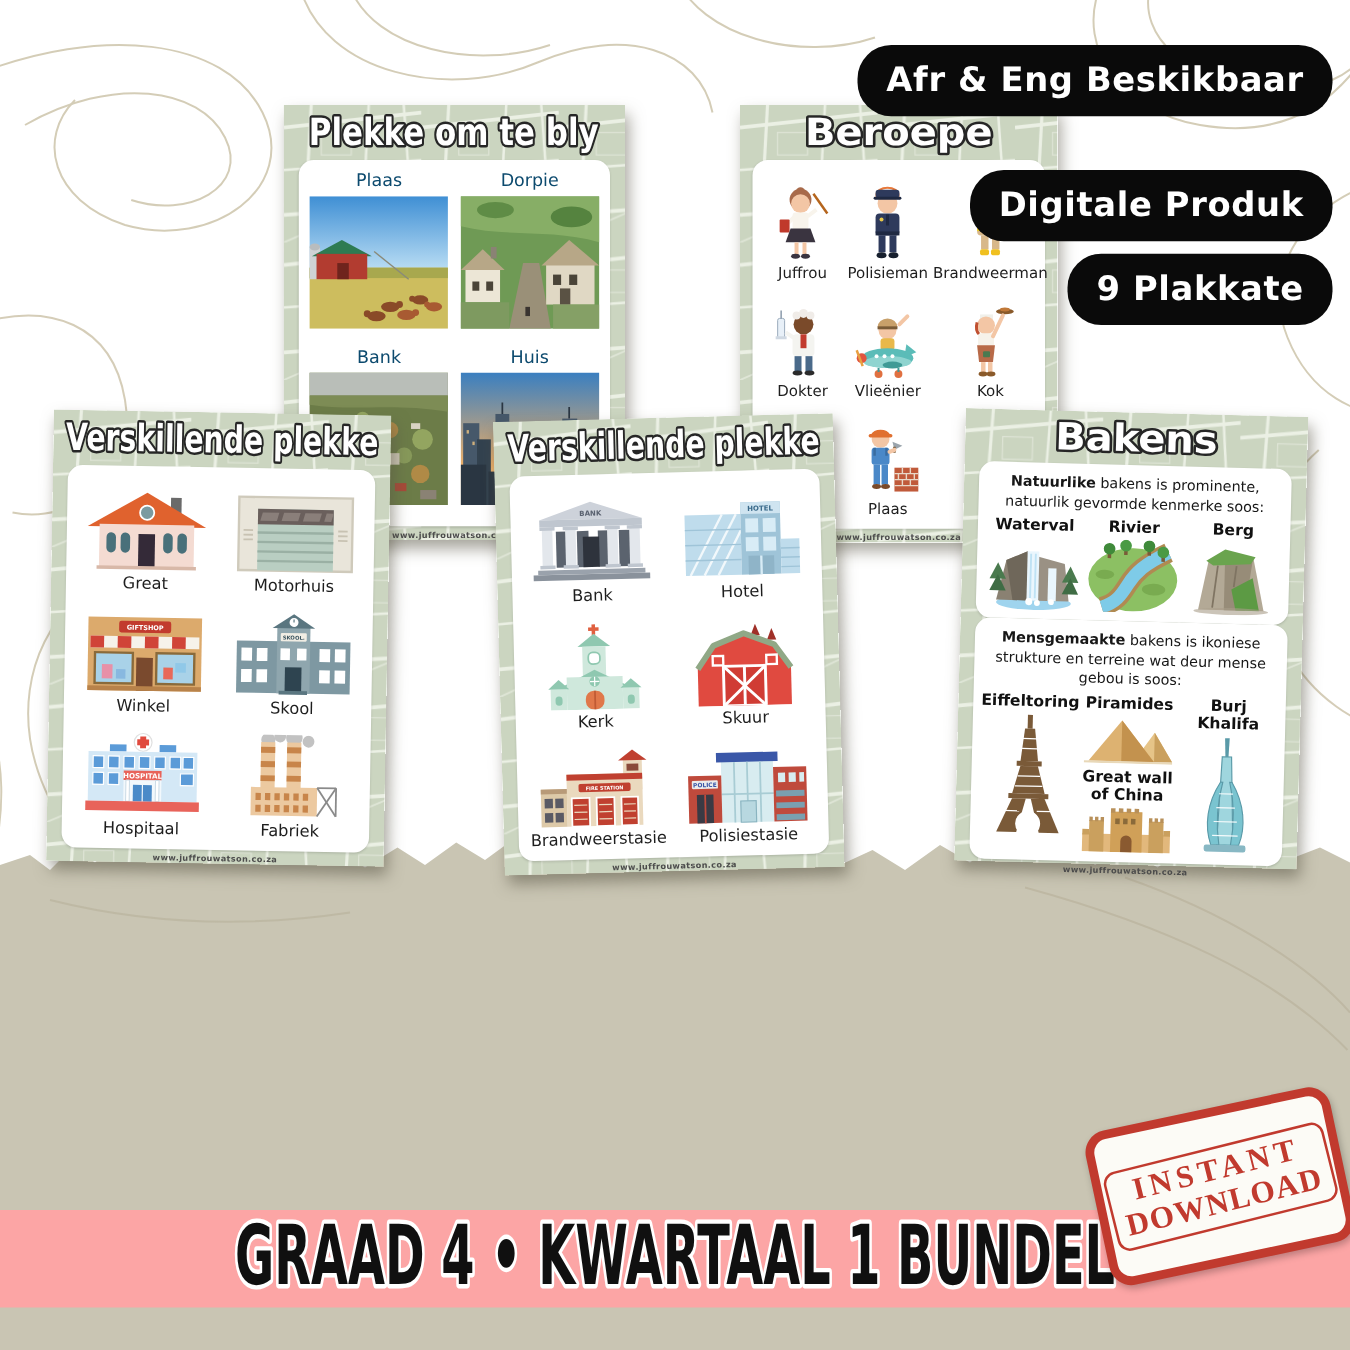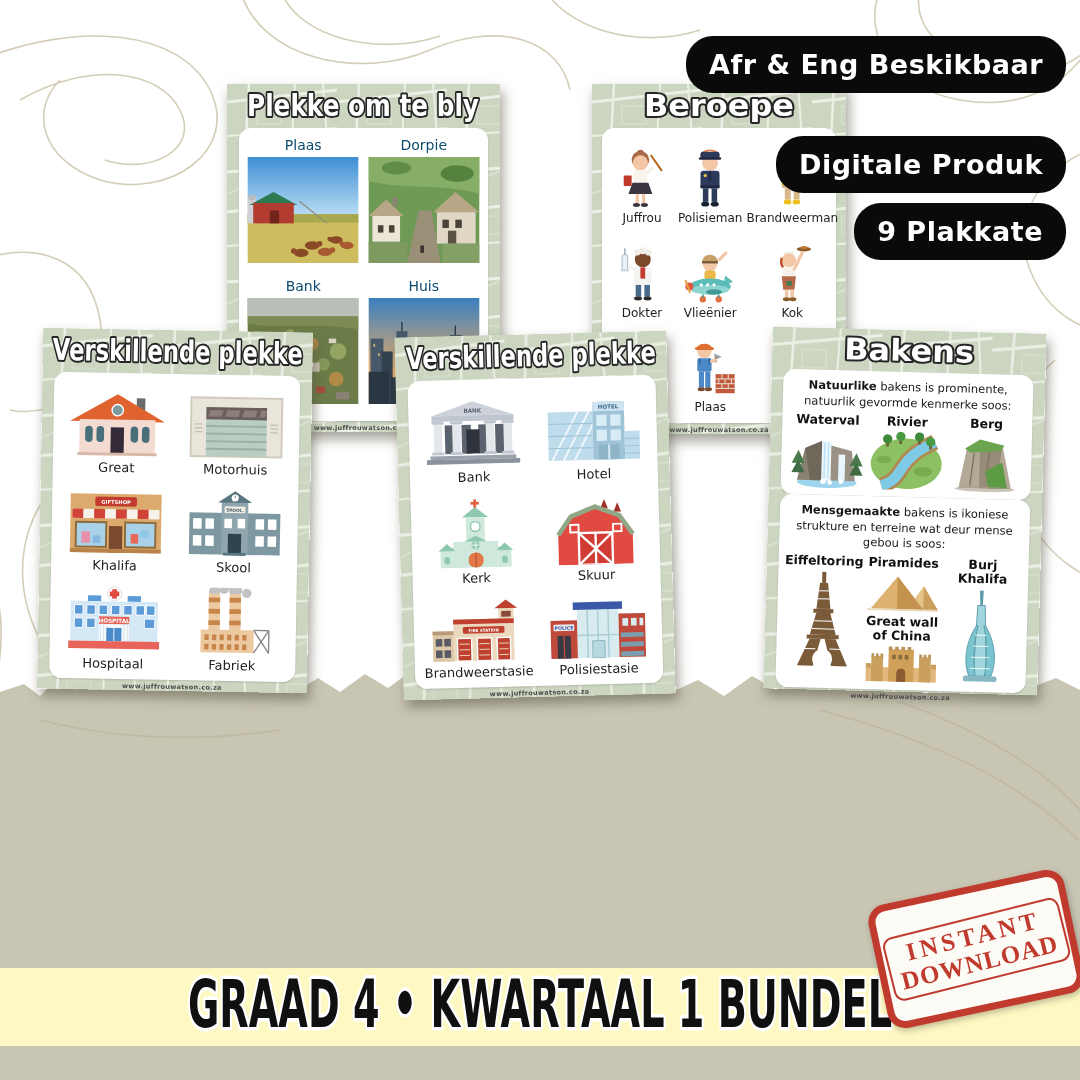--- a/index.html
+++ b/index.html
@@ -24,21 +24,21 @@
   .bak-card{background:#fff;border-radius:12px;margin:0 12px;padding:7px 6px;box-shadow:0 1px 2px rgba(0,0,0,.15);}
   .bak-text{font-size:11.5px;line-height:1.35;color:#171717;text-align:center;margin:1px 2px 4px;}
   .bak-cols{display:flex;justify-content:space-around;align-items:flex-start;}
   .bak-col{display:flex;flex-direction:column;align-items:center;width:33%;}
   .bak-col .blbl{font-weight:bold;font-size:12.5px;color:#111;margin-bottom:3px;line-height:14px;text-align:center;}
   
   .badge{position:absolute;right:14px;z-index:8;background:#0a0a0a;color:#fff;font-weight:bold;
          font-size:27px;padding:13px 23px;border-radius:27px;letter-spacing:.5px;}
   
   .torn{position:absolute;left:0;top:660px;z-index:4;}
-  .strip{position:absolute;left:0;top:968px;width:1080px;height:78px;background:#fef9c3;z-index:6;}
+  .strip{position:absolute;left:0;top:968px;width:1080px;height:78px;background:#fca5a5;z-index:6;}
   .hero{position:absolute;left:0;top:738px;width:1080px;z-index:7;}
   .stamp{position:absolute;left:876px;top:886px;width:186px;height:112px;z-index:9;
          background:#fcfbf6;border:7px solid #c13a2e;border-radius:18px;transform:rotate(-12deg);
          box-shadow:1px 3px 6px rgba(0,0,0,.25);display:flex;align-items:center;justify-content:center;}
   .stamp-inner{border:2px solid #c13a2e;border-radius:10px;margin:2px;padding:4px 8px;transform:rotate(-2deg);
          color:#c13a2e;font-family:"Liberation Serif", serif;font-weight:bold;text-align:center;}
   .stamp-l1{font-size:25px;letter-spacing:4px;line-height:26px;}
   .stamp-l2{font-size:25px;letter-spacing:1px;line-height:27px;}
 </style>
 </head>
@@ -478,21 +478,21 @@
             </g>
             <rect x="14" y="36" width="32" height="26" fill="#a9d2e8" stroke="#8a6a3a" stroke-width="2"></rect>
             <rect x="66" y="36" width="32" height="26" fill="#a9d2e8" stroke="#8a6a3a" stroke-width="2"></rect>
             <rect x="20" y="46" width="9" height="12" fill="#e890a8"></rect>
               <rect x="32" y="50" width="8" height="8" fill="#88b8e0"></rect>
             <rect x="72" y="48" width="8" height="10" fill="#e86858"></rect>
               <rect x="82" y="44" width="9" height="8" fill="#90c8e8"></rect>
             <rect x="49" y="40" width="14" height="28" fill="#7a4a2e"></rect>
             <rect x="8" y="64" width="96" height="4" fill="#b8824a"></rect>
           </svg>
-          <div class="lbl">Khalifa</div>
+          <div class="lbl">Winkel</div>
         </div>
         <div class="cell">
           <svg width="106" height="67" viewBox="0 0 112 70">
             <rect x="8" y="24" width="96" height="44" fill="#7e98a2"></rect>
             <rect x="42" y="12" width="28" height="56" fill="#8fa6ae"></rect>
             <polygon points="38,13 56,1 74,13" fill="#5a7680"></polygon>
             <circle cx="56" cy="8" r="3.8" fill="#ffffff"></circle>
               <line x1="56" y1="8" x2="56" y2="5.5" stroke="#5a7680" stroke-width="1"></line>
             <rect x="45" y="17" width="22" height="7" rx="1" fill="#f0ede4"></rect>
             <text x="56" y="22.5" text-anchor="middle" font-size="4.5" font-weight="bold" fill="#3c5560">SKOOL.</text>

